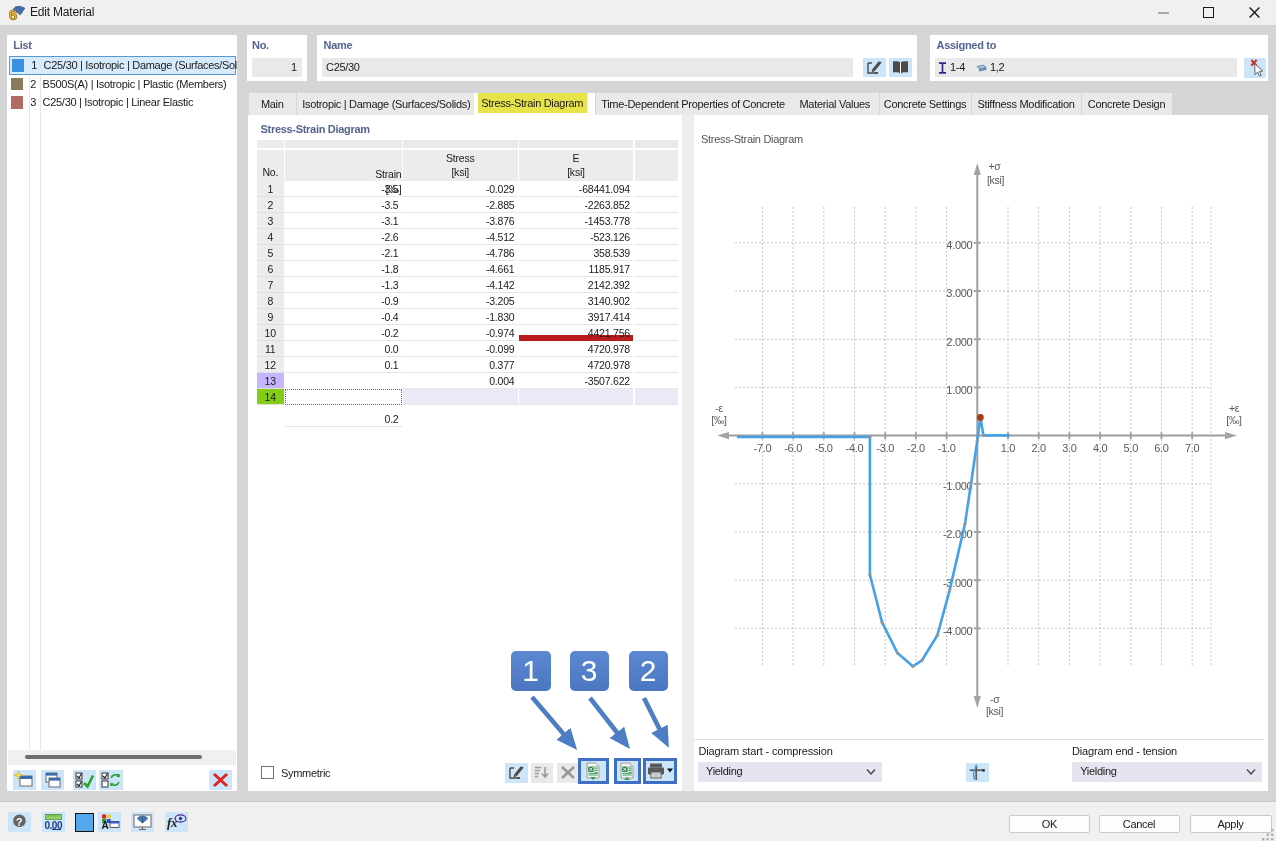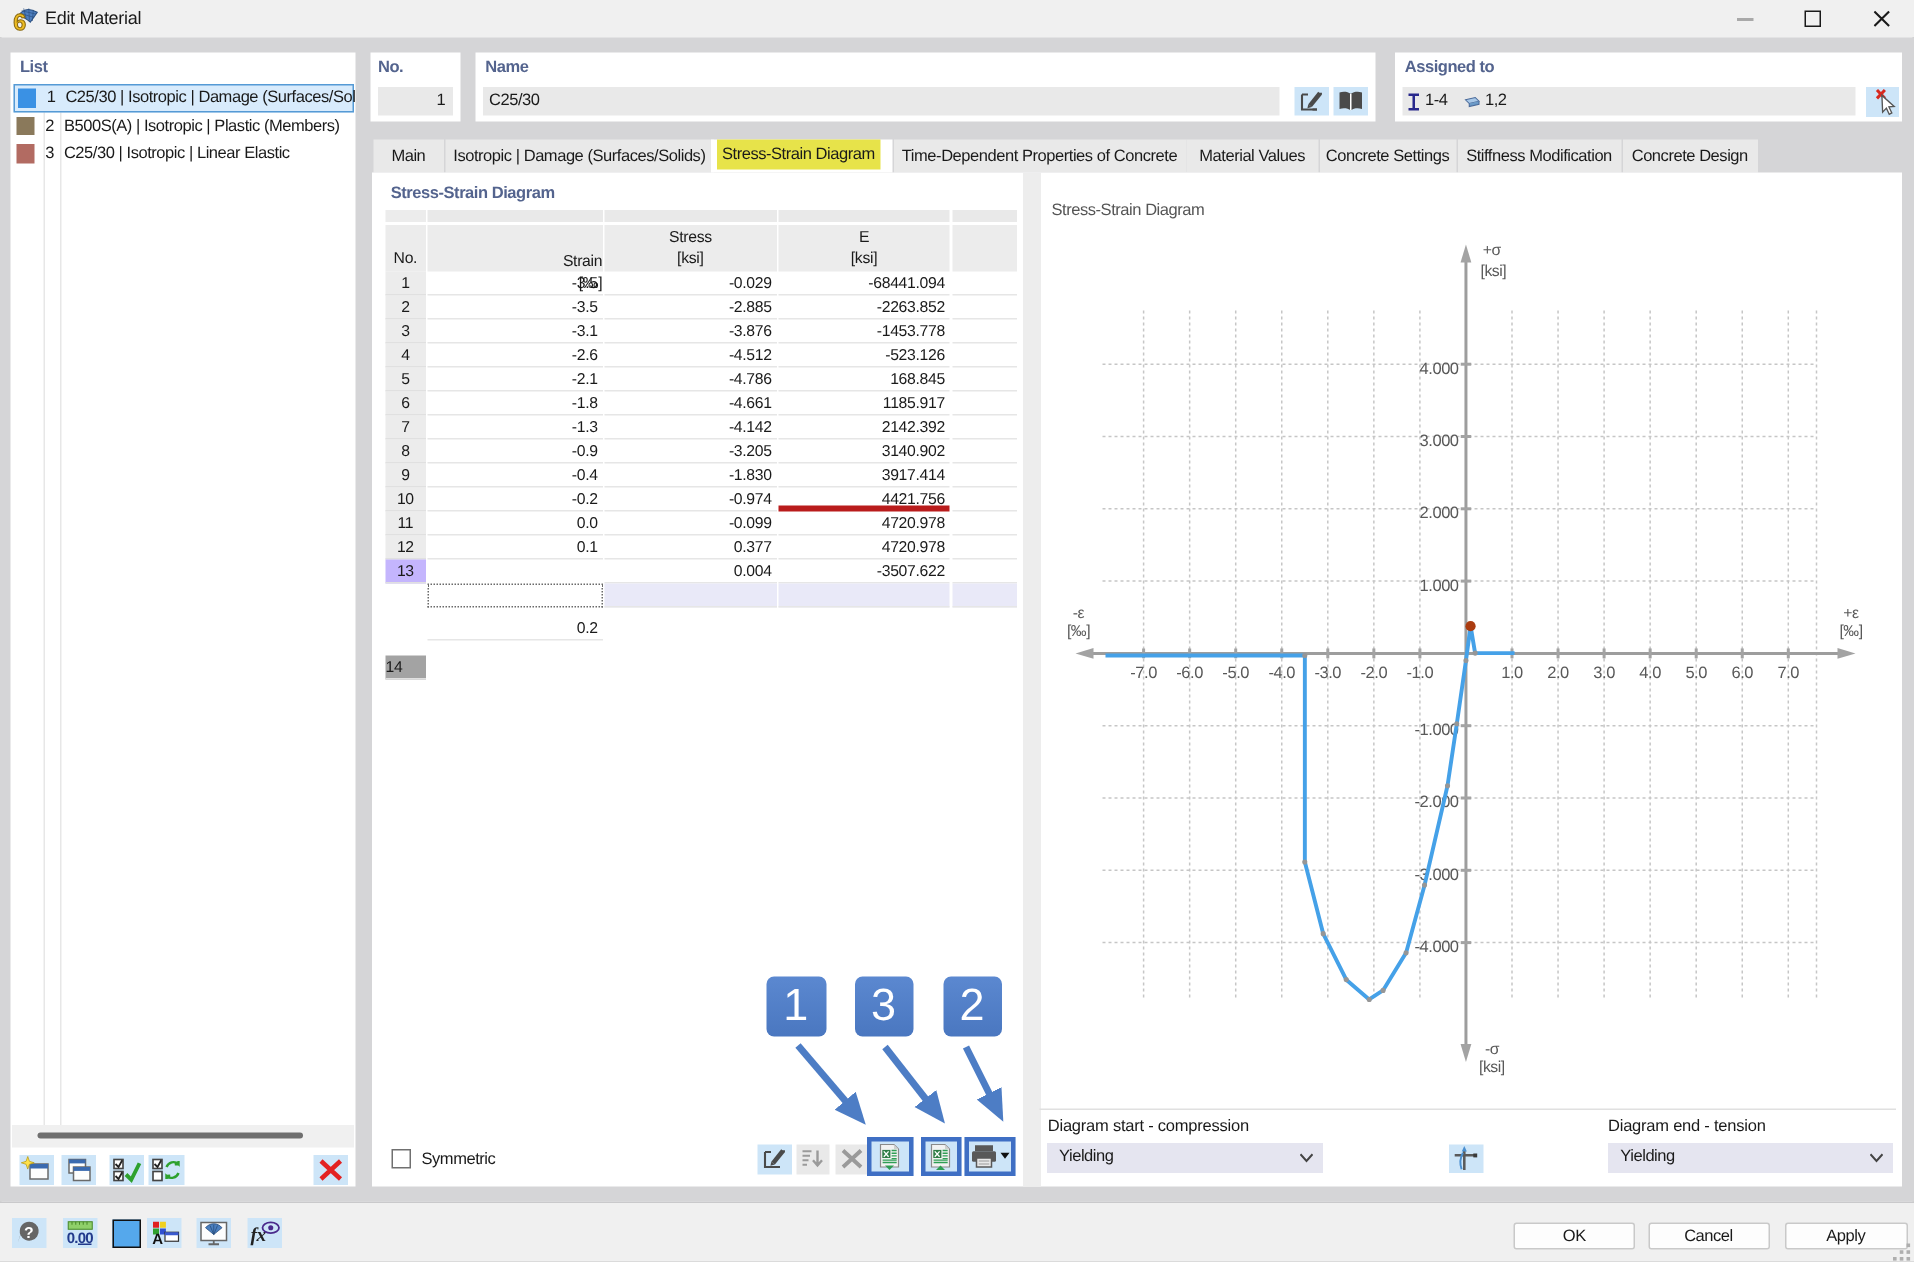--- a/index.html
+++ b/index.html
@@ -190,21 +190,21 @@
         <div class="abs" style="left:262px;top:73.5px;width:114px;height:16px;text-align:right;line-height:16px;padding-right:3px;border-bottom:1px solid #e6e6e6;">-1453.778</div>
         <div class="abs" style="left:377.5px;top:73.5px;width:43.5px;height:16px;border-bottom:1px solid #e6e6e6;"></div>
         <div class="abs" style="left:0;top:89.5px;width:26.5px;height:16px;background:#ececec;text-align:center;line-height:16px;border-bottom:1px solid #e0e0e0;">4</div>
         <div class="abs" style="left:28px;top:89.5px;width:116.5px;height:16px;text-align:right;line-height:16px;padding-right:3px;border-bottom:1px solid #e6e6e6;">-2.6</div>
         <div class="abs" style="left:146px;top:89.5px;width:114.5px;height:16px;text-align:right;line-height:16px;padding-right:3px;border-bottom:1px solid #e6e6e6;">-4.512</div>
         <div class="abs" style="left:262px;top:89.5px;width:114px;height:16px;text-align:right;line-height:16px;padding-right:3px;border-bottom:1px solid #e6e6e6;">-523.126</div>
         <div class="abs" style="left:377.5px;top:89.5px;width:43.5px;height:16px;border-bottom:1px solid #e6e6e6;"></div>
         <div class="abs" style="left:0;top:105.5px;width:26.5px;height:16px;background:#ececec;text-align:center;line-height:16px;border-bottom:1px solid #e0e0e0;">5</div>
         <div class="abs" style="left:28px;top:105.5px;width:116.5px;height:16px;text-align:right;line-height:16px;padding-right:3px;border-bottom:1px solid #e6e6e6;">-2.1</div>
         <div class="abs" style="left:146px;top:105.5px;width:114.5px;height:16px;text-align:right;line-height:16px;padding-right:3px;border-bottom:1px solid #e6e6e6;">-4.786</div>
-        <div class="abs" style="left:262px;top:105.5px;width:114px;height:16px;text-align:right;line-height:16px;padding-right:3px;border-bottom:1px solid #e6e6e6;">168.845</div>
+        <div class="abs" style="left:262px;top:105.5px;width:114px;height:16px;text-align:right;line-height:16px;padding-right:3px;border-bottom:1px solid #e6e6e6;">358.539</div>
         <div class="abs" style="left:377.5px;top:105.5px;width:43.5px;height:16px;border-bottom:1px solid #e6e6e6;"></div>
         <div class="abs" style="left:0;top:121.5px;width:26.5px;height:16px;background:#ececec;text-align:center;line-height:16px;border-bottom:1px solid #e0e0e0;">6</div>
         <div class="abs" style="left:28px;top:121.5px;width:116.5px;height:16px;text-align:right;line-height:16px;padding-right:3px;border-bottom:1px solid #e6e6e6;">-1.8</div>
         <div class="abs" style="left:146px;top:121.5px;width:114.5px;height:16px;text-align:right;line-height:16px;padding-right:3px;border-bottom:1px solid #e6e6e6;">-4.661</div>
         <div class="abs" style="left:262px;top:121.5px;width:114px;height:16px;text-align:right;line-height:16px;padding-right:3px;border-bottom:1px solid #e6e6e6;">1185.917</div>
         <div class="abs" style="left:377.5px;top:121.5px;width:43.5px;height:16px;border-bottom:1px solid #e6e6e6;"></div>
         <div class="abs" style="left:0;top:137.5px;width:26.5px;height:16px;background:#ececec;text-align:center;line-height:16px;border-bottom:1px solid #e0e0e0;">7</div>
         <div class="abs" style="left:28px;top:137.5px;width:116.5px;height:16px;text-align:right;line-height:16px;padding-right:3px;border-bottom:1px solid #e6e6e6;">-1.3</div>
         <div class="abs" style="left:146px;top:137.5px;width:114.5px;height:16px;text-align:right;line-height:16px;padding-right:3px;border-bottom:1px solid #e6e6e6;">-4.142</div>
         <div class="abs" style="left:262px;top:137.5px;width:114px;height:16px;text-align:right;line-height:16px;padding-right:3px;border-bottom:1px solid #e6e6e6;">2142.392</div>
@@ -215,38 +215,38 @@
         <div class="abs" style="left:262px;top:153.5px;width:114px;height:16px;text-align:right;line-height:16px;padding-right:3px;border-bottom:1px solid #e6e6e6;">3140.902</div>
         <div class="abs" style="left:377.5px;top:153.5px;width:43.5px;height:16px;border-bottom:1px solid #e6e6e6;"></div>
         <div class="abs" style="left:0;top:169.5px;width:26.5px;height:16px;background:#ececec;text-align:center;line-height:16px;border-bottom:1px solid #e0e0e0;">9</div>
         <div class="abs" style="left:28px;top:169.5px;width:116.5px;height:16px;text-align:right;line-height:16px;padding-right:3px;border-bottom:1px solid #e6e6e6;">-0.4</div>
         <div class="abs" style="left:146px;top:169.5px;width:114.5px;height:16px;text-align:right;line-height:16px;padding-right:3px;border-bottom:1px solid #e6e6e6;">-1.830</div>
         <div class="abs" style="left:262px;top:169.5px;width:114px;height:16px;text-align:right;line-height:16px;padding-right:3px;border-bottom:1px solid #e6e6e6;">3917.414</div>
         <div class="abs" style="left:377.5px;top:169.5px;width:43.5px;height:16px;border-bottom:1px solid #e6e6e6;"></div>
         <div class="abs" style="left:0;top:185.5px;width:26.5px;height:16px;background:#ececec;text-align:center;line-height:16px;border-bottom:1px solid #e0e0e0;">10</div>
         <div class="abs" style="left:28px;top:185.5px;width:116.5px;height:16px;text-align:right;line-height:16px;padding-right:3px;border-bottom:1px solid #e6e6e6;">-0.2</div>
         <div class="abs" style="left:146px;top:185.5px;width:114.5px;height:16px;text-align:right;line-height:16px;padding-right:3px;border-bottom:1px solid #e6e6e6;">-0.974</div>
-        <div class="abs" style="left:262px;top:185.5px;width:114px;height:16px;text-align:right;line-height:16px;padding-right:3px;border-bottom:4px solid #b91c1c;">4421.756</div>
+        <div class="abs" style="left:262px;top:185.5px;width:114px;height:16px;text-align:right;line-height:16px;padding-right:3px;border-bottom:6px solid #b91c1c;">4421.756</div>
         <div class="abs" style="left:377.5px;top:185.5px;width:43.5px;height:16px;border-bottom:1px solid #e6e6e6;"></div>
         <div class="abs" style="left:0;top:201.5px;width:26.5px;height:16px;background:#ececec;text-align:center;line-height:16px;border-bottom:1px solid #e0e0e0;">11</div>
         <div class="abs" style="left:28px;top:201.5px;width:116.5px;height:16px;text-align:right;line-height:16px;padding-right:3px;border-bottom:1px solid #e6e6e6;">0.0</div>
         <div class="abs" style="left:146px;top:201.5px;width:114.5px;height:16px;text-align:right;line-height:16px;padding-right:3px;border-bottom:1px solid #e6e6e6;">-0.099</div>
         <div class="abs" style="left:262px;top:201.5px;width:114px;height:16px;text-align:right;line-height:16px;padding-right:3px;border-bottom:1px solid #e6e6e6;">4720.978</div>
         <div class="abs" style="left:377.5px;top:201.5px;width:43.5px;height:16px;border-bottom:1px solid #e6e6e6;"></div>
         <div class="abs" style="left:0;top:217.5px;width:26.5px;height:16px;background:#ececec;text-align:center;line-height:16px;border-bottom:1px solid #e0e0e0;">12</div>
         <div class="abs" style="left:28px;top:217.5px;width:116.5px;height:16px;text-align:right;line-height:16px;padding-right:3px;border-bottom:1px solid #e6e6e6;">0.1</div>
         <div class="abs" style="left:146px;top:217.5px;width:114.5px;height:16px;text-align:right;line-height:16px;padding-right:3px;border-bottom:1px solid #e6e6e6;">0.377</div>
         <div class="abs" style="left:262px;top:217.5px;width:114px;height:16px;text-align:right;line-height:16px;padding-right:3px;border-bottom:1px solid #e6e6e6;">4720.978</div>
         <div class="abs" style="left:377.5px;top:217.5px;width:43.5px;height:16px;border-bottom:1px solid #e6e6e6;"></div>
         <div class="abs" style="left:0;top:233.5px;width:26.5px;height:16px;background:#c4b5fd;text-align:center;line-height:16px;border-bottom:1px solid #e0e0e0;">13</div>
         <div class="abs" style="left:28px;top:233.5px;width:116.5px;height:16px;text-align:right;line-height:16px;padding-right:3px;border-bottom:1px solid #e6e6e6;margin-top:38px;">0.2</div>
         <div class="abs" style="left:146px;top:233.5px;width:114.5px;height:16px;text-align:right;line-height:16px;padding-right:3px;border-bottom:1px solid #e6e6e6;">0.004</div>
         <div class="abs" style="left:262px;top:233.5px;width:114px;height:16px;text-align:right;line-height:16px;padding-right:3px;border-bottom:1px solid #e6e6e6;">-3507.622</div>
         <div class="abs" style="left:377.5px;top:233.5px;width:43.5px;height:16px;border-bottom:1px solid #e6e6e6;"></div>
-        <div class="abs" style="left:0;top:249.5px;width:26.5px;height:16px;background:#a3a3a3;line-height:16px;border-bottom:1px solid #e0e0e0;margin-top:48px;">14</div>
+        <div class="abs" style="left:0;top:249.5px;width:26.5px;height:16px;background:#84cc16;text-align:center;line-height:16px;border-bottom:1px solid #e0e0e0;">14</div>
         <div class="abs" style="left:28px;top:249.5px;width:116.5px;height:16px;border:1px dotted #6a6a6a;background:#fff;"></div>
         <div class="abs" style="left:146px;top:249.5px;width:114.5px;height:16px;background:#e9e9f8;border-bottom:1px solid #e6e6e6;"></div>
         <div class="abs" style="left:262px;top:249.5px;width:114px;height:16px;background:#e9e9f8;border-bottom:1px solid #e6e6e6;"></div>
         <div class="abs" style="left:377.5px;top:249.5px;width:43.5px;height:16px;background:#e9e9f8;border-bottom:1px solid #e6e6e6;"></div>
       </div>
   </div>
 
   <div class="abs" style="left:13px;top:651px;width:13px;height:13px;background:#fff;border:1px solid #707070;"></div>
   <div class="abs" style="left:33px;top:651.5px;">Symmetric</div>
   <div class="bluebtn" style="left:256.5px;top:648px;width:23px;height:19.5px;">

